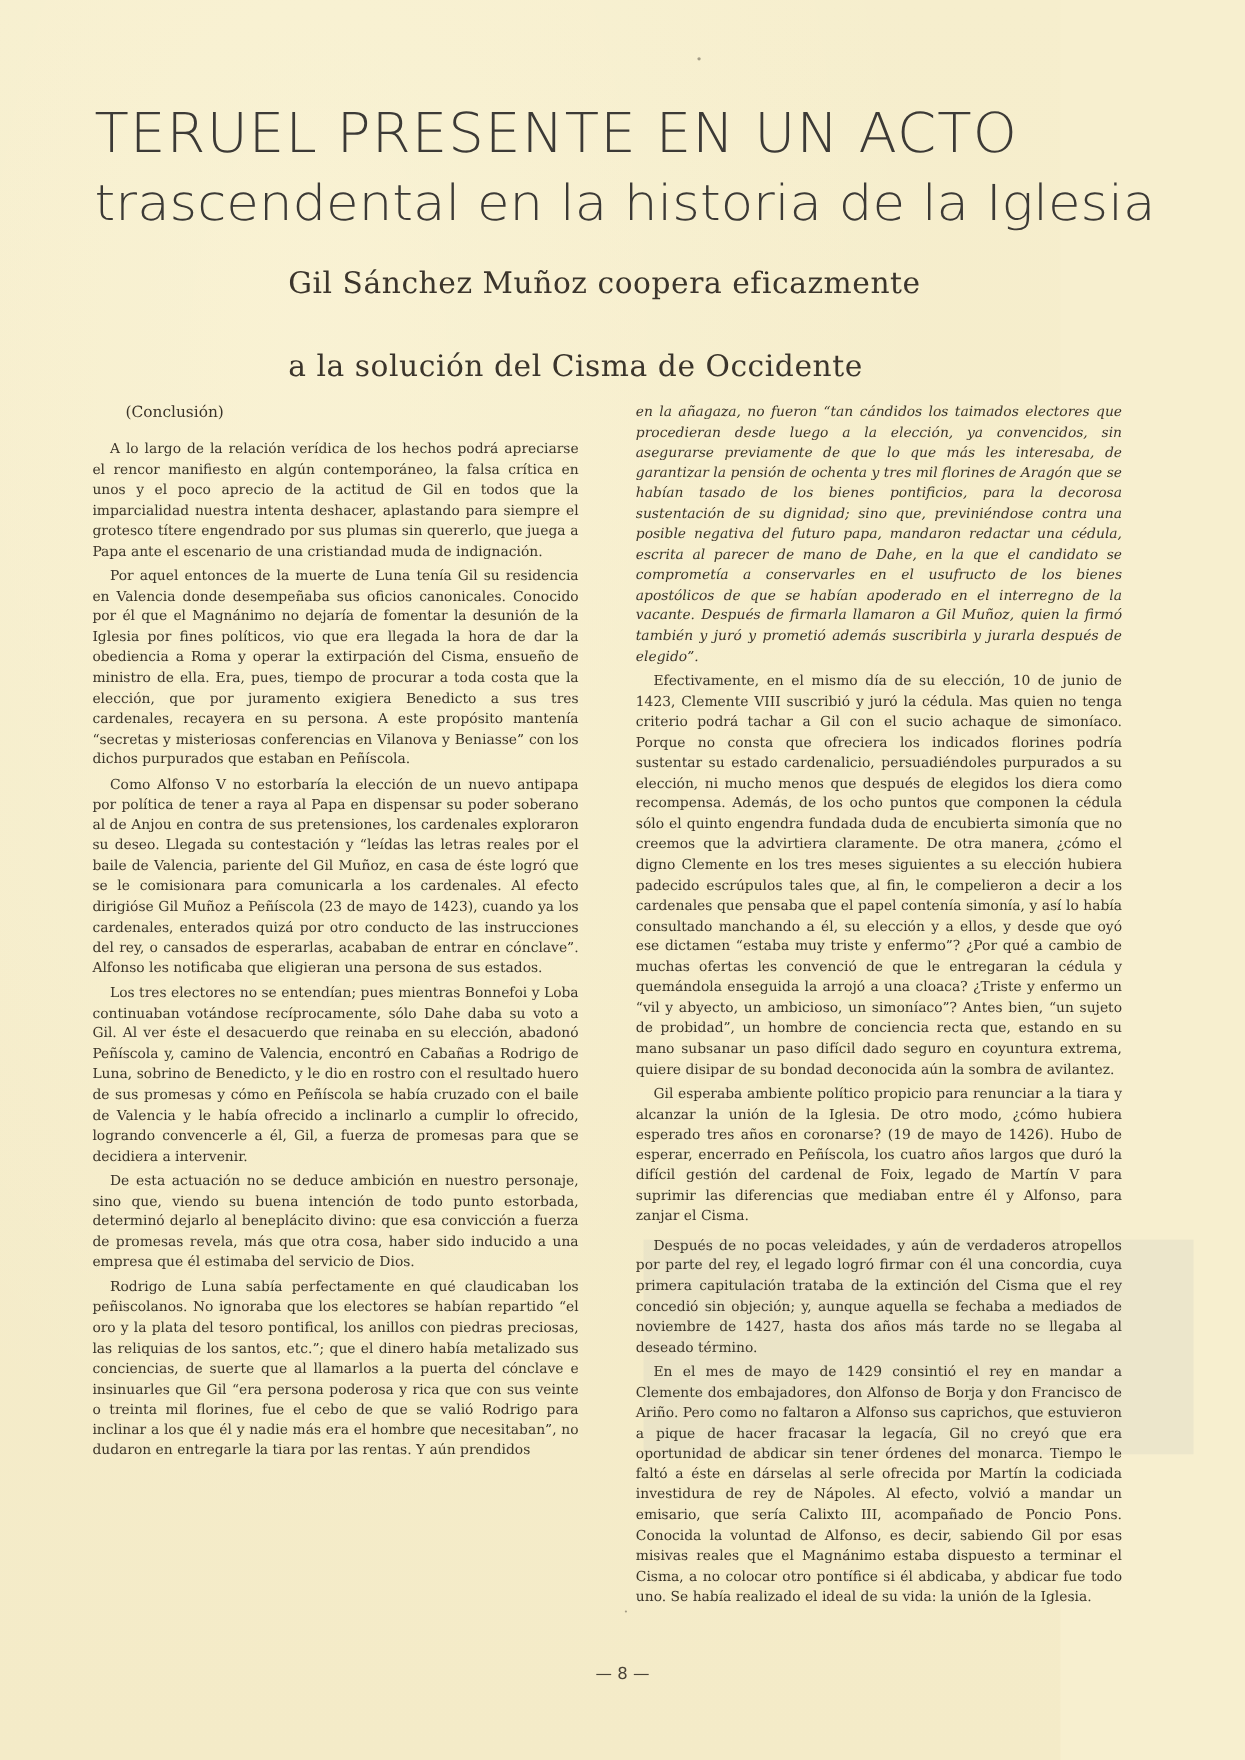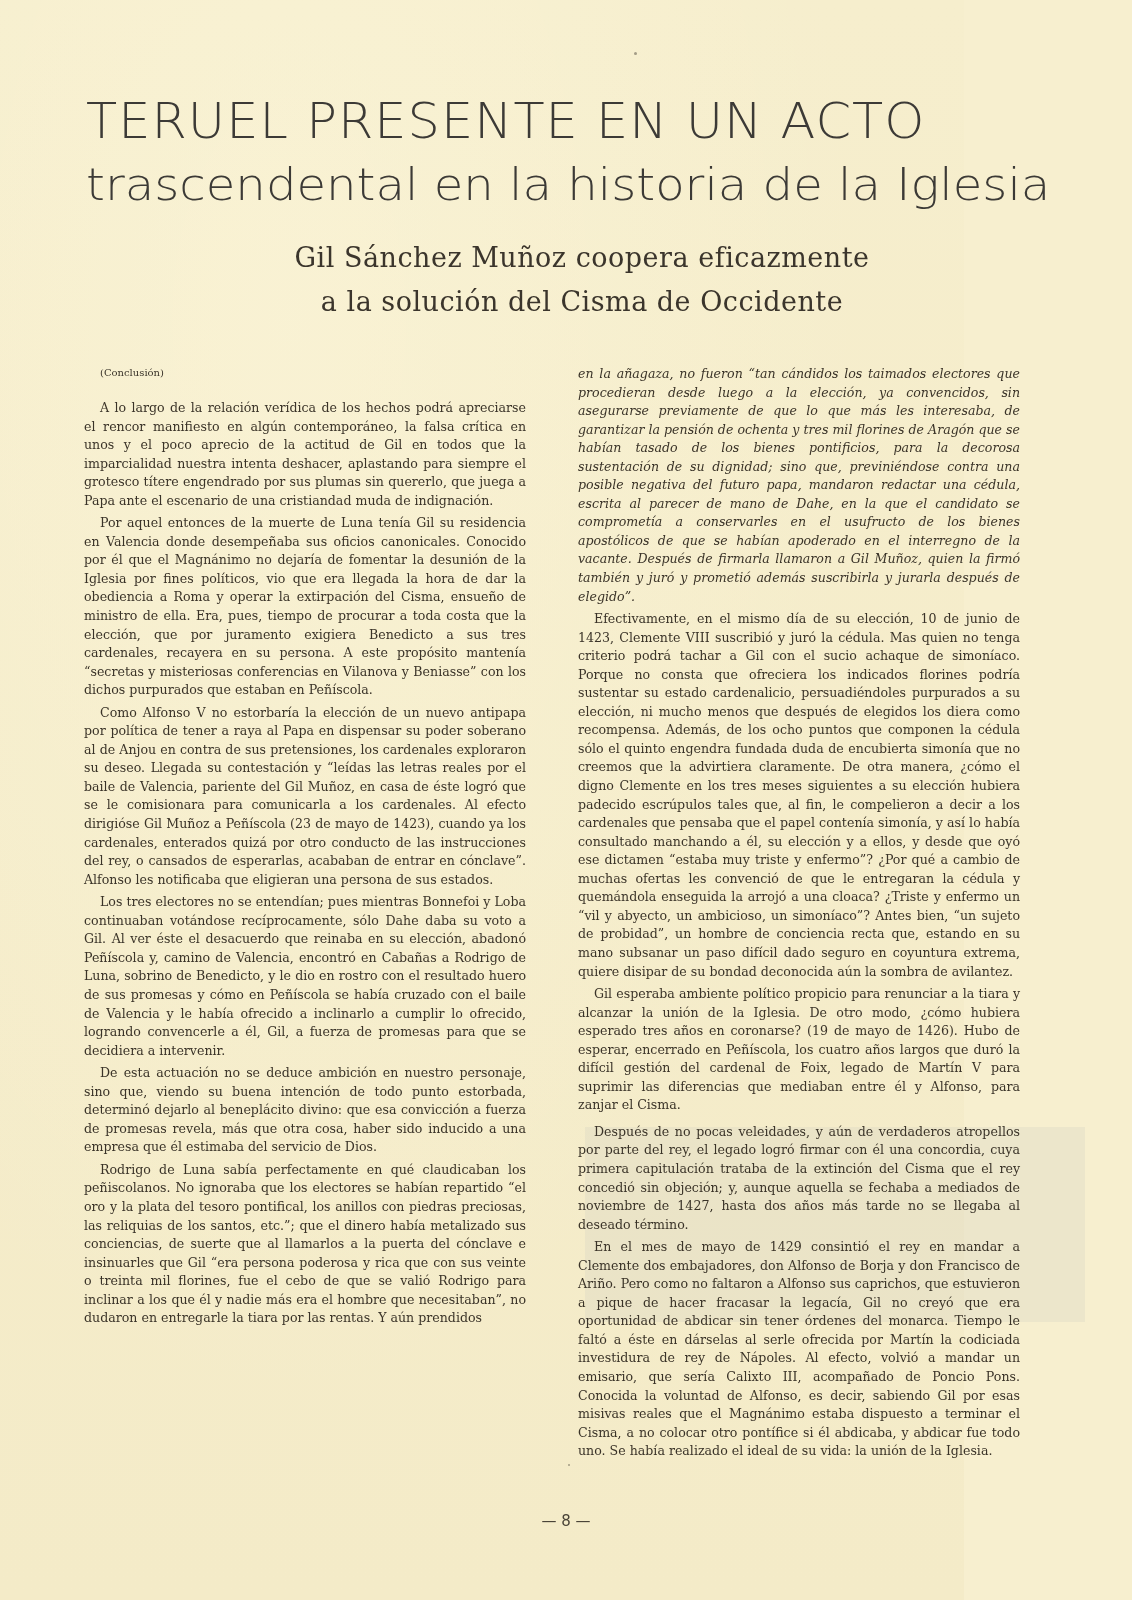--- a/index.html
+++ b/index.html
@@ -64,31 +64,31 @@
       font-family: "DejaVu Serif", serif;
       font-size: 27px;
       line-height: 44px;
       color: #3b352c;
       text-align: left;
       letter-spacing: 0.5px;
     }
     .subtitle .sub-line {
       display: block;
       white-space: nowrap;
-      text-align: center;
     }
     .subtitle .sub-line.l2 {
       padding-left: 0px;
+      margin-top: 32px;
     }
     .conclusion {
       position: absolute;
-      left: 100px;
+      left: 114px;
       top: 367px;
       font-family: "DejaVu Serif", serif;
-      font-size: 10px;
+      font-size: 14px;
       color: #3a342a;
     }
     .column {
       position: absolute;
       top: 398px;
       width: 442px;
       font-family: "DejaVu Serif", serif;
       font-size: 12.6px;
       line-height: 18.55px;
       color: #3a3328;

